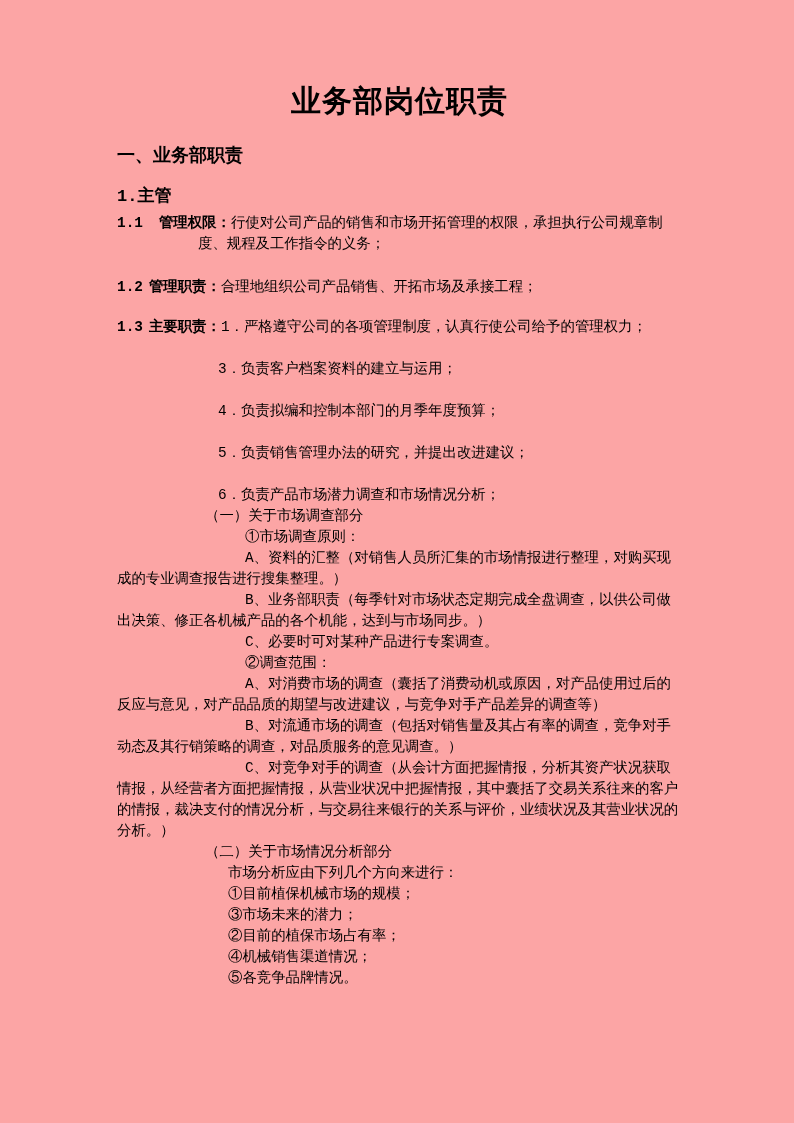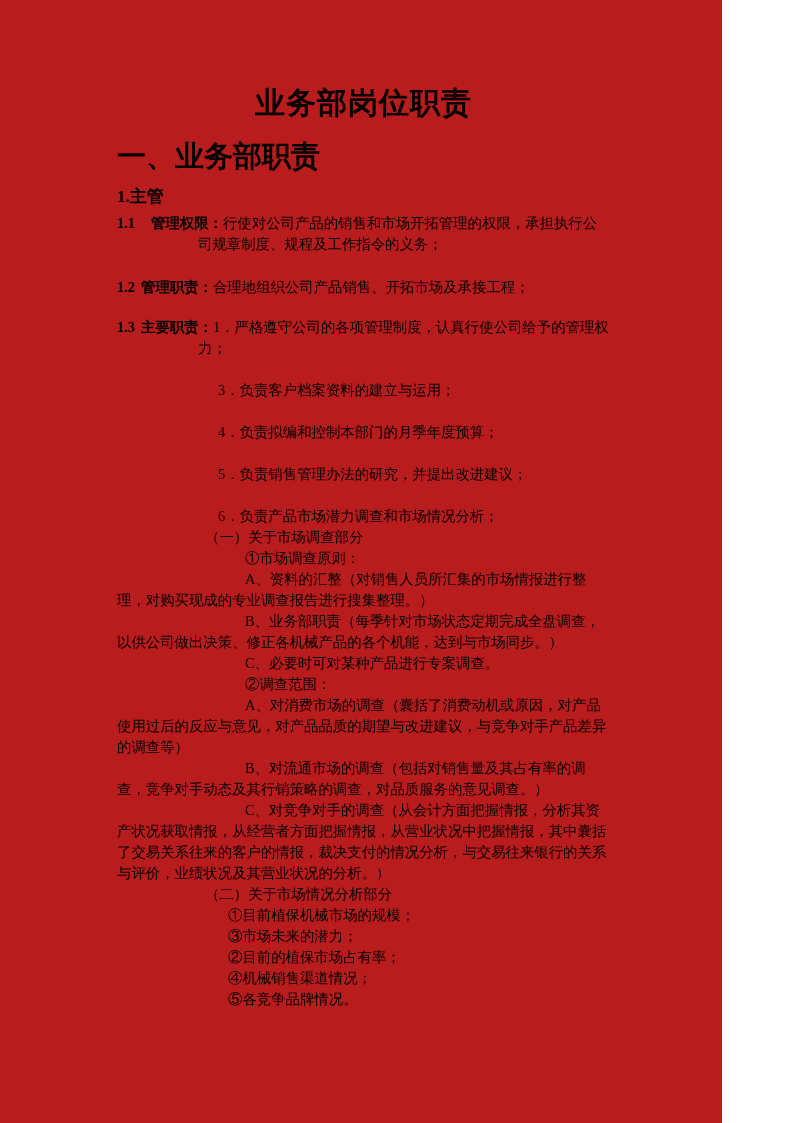--- a/index.html
+++ b/index.html
@@ -2,45 +2,45 @@
 <html lang="zh"><head>
 <meta charset="utf-8">
 <style>
   html, body {
     margin: 0;
     padding: 0;
     background: #ffffff;
   }
   .page {
     position: relative;
-    width: 722px;
+    width: 794px;
     height: 1123px;
-    background: #b91c1c;
+    background: #fca5a5;
     color: #000000;
-    font-family: Liberation Serif, serif;
+    font-family: Liberation Mono, monospace;
     font-size: 14.4px;
     line-height: 21px;
     overflow: hidden;
     box-sizing: border-box;
   }
   .content {
     box-sizing: border-box;
     padding: 86px 112px 0 117px;
   }
   h1.doc-title {
     margin: 0;
     font-size: 30px;
     line-height: 34px;
     font-weight: bold;
     text-align: center;
     letter-spacing: 1px;
   }
   h2.sec-heading {
     margin: 22px 0 0 0;
-    font-size: 29px;
+    font-size: 18px;
     line-height: 28px;
     font-weight: bold;
   }
   h3.sub-heading {
     margin: 15px 0 0 0;
     font-size: 17px;
     line-height: 23px;
     font-weight: bold;
   }
   p { margin: 0; }
@@ -90,20 +90,21 @@
     <p class="deep">①市场调查原则：</p>
     <p class="deep">A、资料的汇整（对销售人员所汇集的市场情报进行整理，对购买现成的专业调查报告进行搜集整理。）</p>
     <p class="deep">B、业务部职责（每季针对市场状态定期完成全盘调查，以供公司做出决策、修正各机械产品的各个机能，达到与市场同步。）</p>
     <p class="deep">C、必要时可对某种产品进行专案调查。</p>
     <p class="deep">②调查范围：</p>
     <p class="deep">A、对消费市场的调查（囊括了消费动机或原因，对产品使用过后的反应与意见，对产品品质的期望与改进建议，与竞争对手产品差异的调查等）</p>
     <p class="deep">B、对流通市场的调查（包括对销售量及其占有率的调查，竞争对手动态及其行销策略的调查，对品质服务的意见调查。）</p>
     <p class="deep">C、对竞争对手的调查（从会计方面把握情报，分析其资产状况获取情报，从经营者方面把握情报，从营业状况中把握情报，其中囊括了交易关系往来的客户的情报，裁决支付的情况分析，与交易往来银行的关系与评价，业绩状况及其营业状况的分析。）</p>
 
     <p class="part-heading">（二）关于市场情况分析部分</p>
+    <p class="mid">市场分析应由下列几个方向来进行：</p>
     <p class="mid">①目前植保机械市场的规模；</p>
     <p class="mid">③市场未来的潜力；</p>
     <p class="mid">②目前的植保市场占有率；</p>
     <p class="mid">④机械销售渠道情况；</p>
     <p class="mid">⑤各竞争品牌情况。</p>
 
   </div>
 </div>
 
 </body></html>

